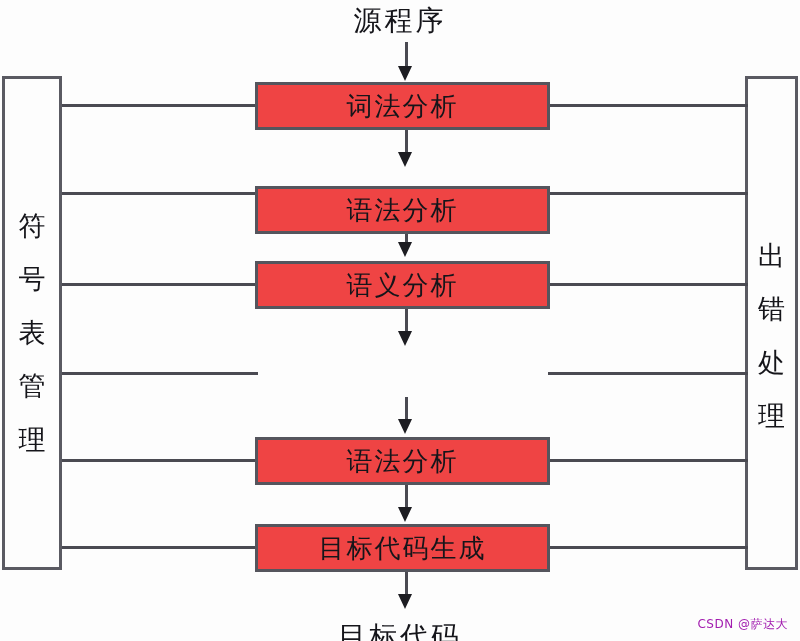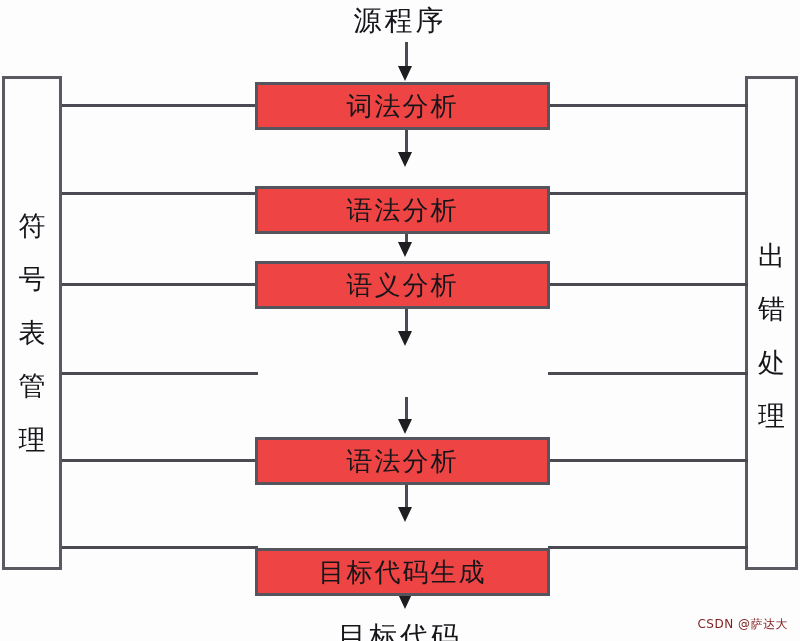--- a/index.html
+++ b/index.html
@@ -92,21 +92,21 @@
     white-space: nowrap;
   }
   #label-source { top: 2px; }
   #label-target { top: 618px; }
 
   
   #watermark {
     position: absolute;
     right: 12px;
     bottom: 8px;
-    color: #7f1d1d;
+    color: #a21caf;
     font-size: 12px;
     letter-spacing: 0.5px;
     white-space: nowrap;
   }
 </style>
 </head>
 <body>
 
 <div id="canvas">
 
@@ -163,19 +163,19 @@
   <div class="line-v" style="left:405px; top:485px; height:23px;"></div>
   <div class="arrow-head" style="left:398px; top:507px;"></div>
 
   <div class="line-v" style="left:405px; top:571px; height:24px;"></div>
   <div class="arrow-head" style="left:398px; top:594px;"></div>
 
   <div class="pbox" style="top:82px;">词法分析</div>
   <div class="pbox" style="top:170px;margin-top:16px;">语法分析</div>
   <div class="pbox" style="top:261px;">语义分析</div>
   <div class="pbox" style="top:437px;">语法分析</div>
-  <div class="pbox" style="top:548px;">目标代码生成</div>
+  <div class="pbox" style="top:524px;">目标代码生成</div>
 
   <div class="endpoint-label" id="label-target">目标代码</div>
 
   <div id="watermark">CSDN @萨达大</div>
 
 </div>
 
 </body></html>

